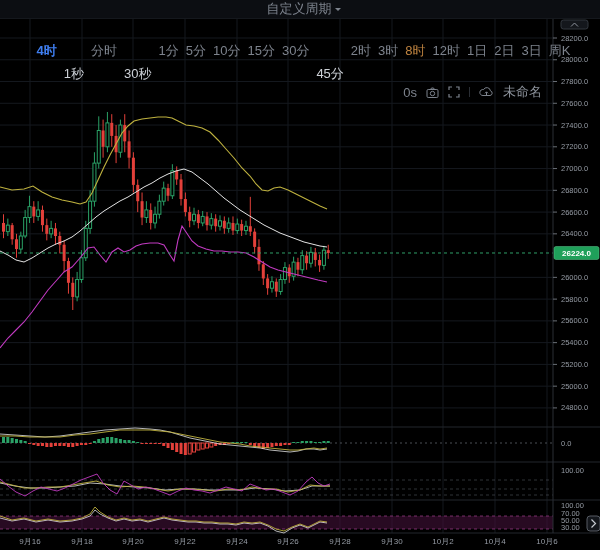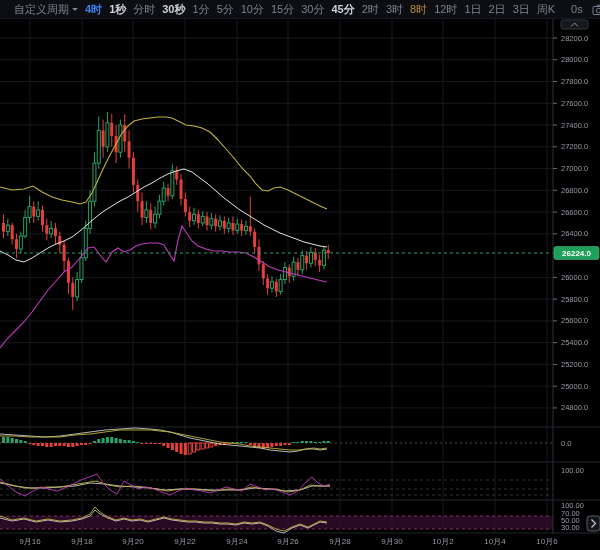--- a/index.html
+++ b/index.html
@@ -1,28 +1,28 @@
 <!DOCTYPE html>
 <html><head>
 <meta charset="utf-8">
 <style>
   html,body{margin:0;padding:0;background:#000;}
   body{width:600px;height:550px;position:relative;overflow:hidden;
        font-family:"Liberation Sans",sans-serif;-webkit-font-smoothing:antialiased;}
   #chartsvg{position:absolute;top:0;left:0;}
   svg text{font-family:"Liberation Sans",sans-serif;}
   .toolbar{position:absolute;top:0;left:0;width:600px;height:19px;background:#0c0e12;
-           display:flex;align-items:center;font-size:11px;color:#7d838d;z-index:5;
-           border-bottom:1px solid #15181d;box-sizing:border-box;padding-left:14px;}
+           display:flex;align-items:center;font-size:13px;color:#7d838d;z-index:5;
+           border-bottom:1px solid #15181d;box-sizing:border-box;padding-left:14px;flex-direction:column;}
   .tb-item{display:flex;align-items:center;margin-right:7px;cursor:pointer;white-space:nowrap;}
   .caret{width:0;height:0;border-left:3px solid transparent;border-right:3px solid transparent;
          border-top:3.5px solid #7d838d;margin-left:3px;display:inline-block;}
   .tf{margin-right:7px;cursor:pointer;white-space:nowrap;}
   .tf.active{color:#3f7ef0;font-weight:bold;}
-  .tf.bright{color:#cdd1d7;font-weight:bold;}
+  .tf.bright{color:#cdd1d7;font-weight:normal;margin-top:47px;}
   .tf.marked{color:#c08440;font-weight:normal;}
   .tb-right{margin-left:auto;display:flex;align-items:center;margin-right:51px;}
   .tb-right>*{margin-left:9px;}
   .tb-icon{display:flex;align-items:center;cursor:pointer;}
   .tb-divider{width:1px;height:10px;background:#2a2e34;}
   .order-btn{position:absolute;right:0;top:0;width:47px;height:19px;background:#1673e6;
              color:#fff;border:none;font-size:10px;font-family:"Liberation Sans",sans-serif;
              cursor:pointer;padding:0;line-height:19px;}
   .account{color:#8d939c;}
 </style>

